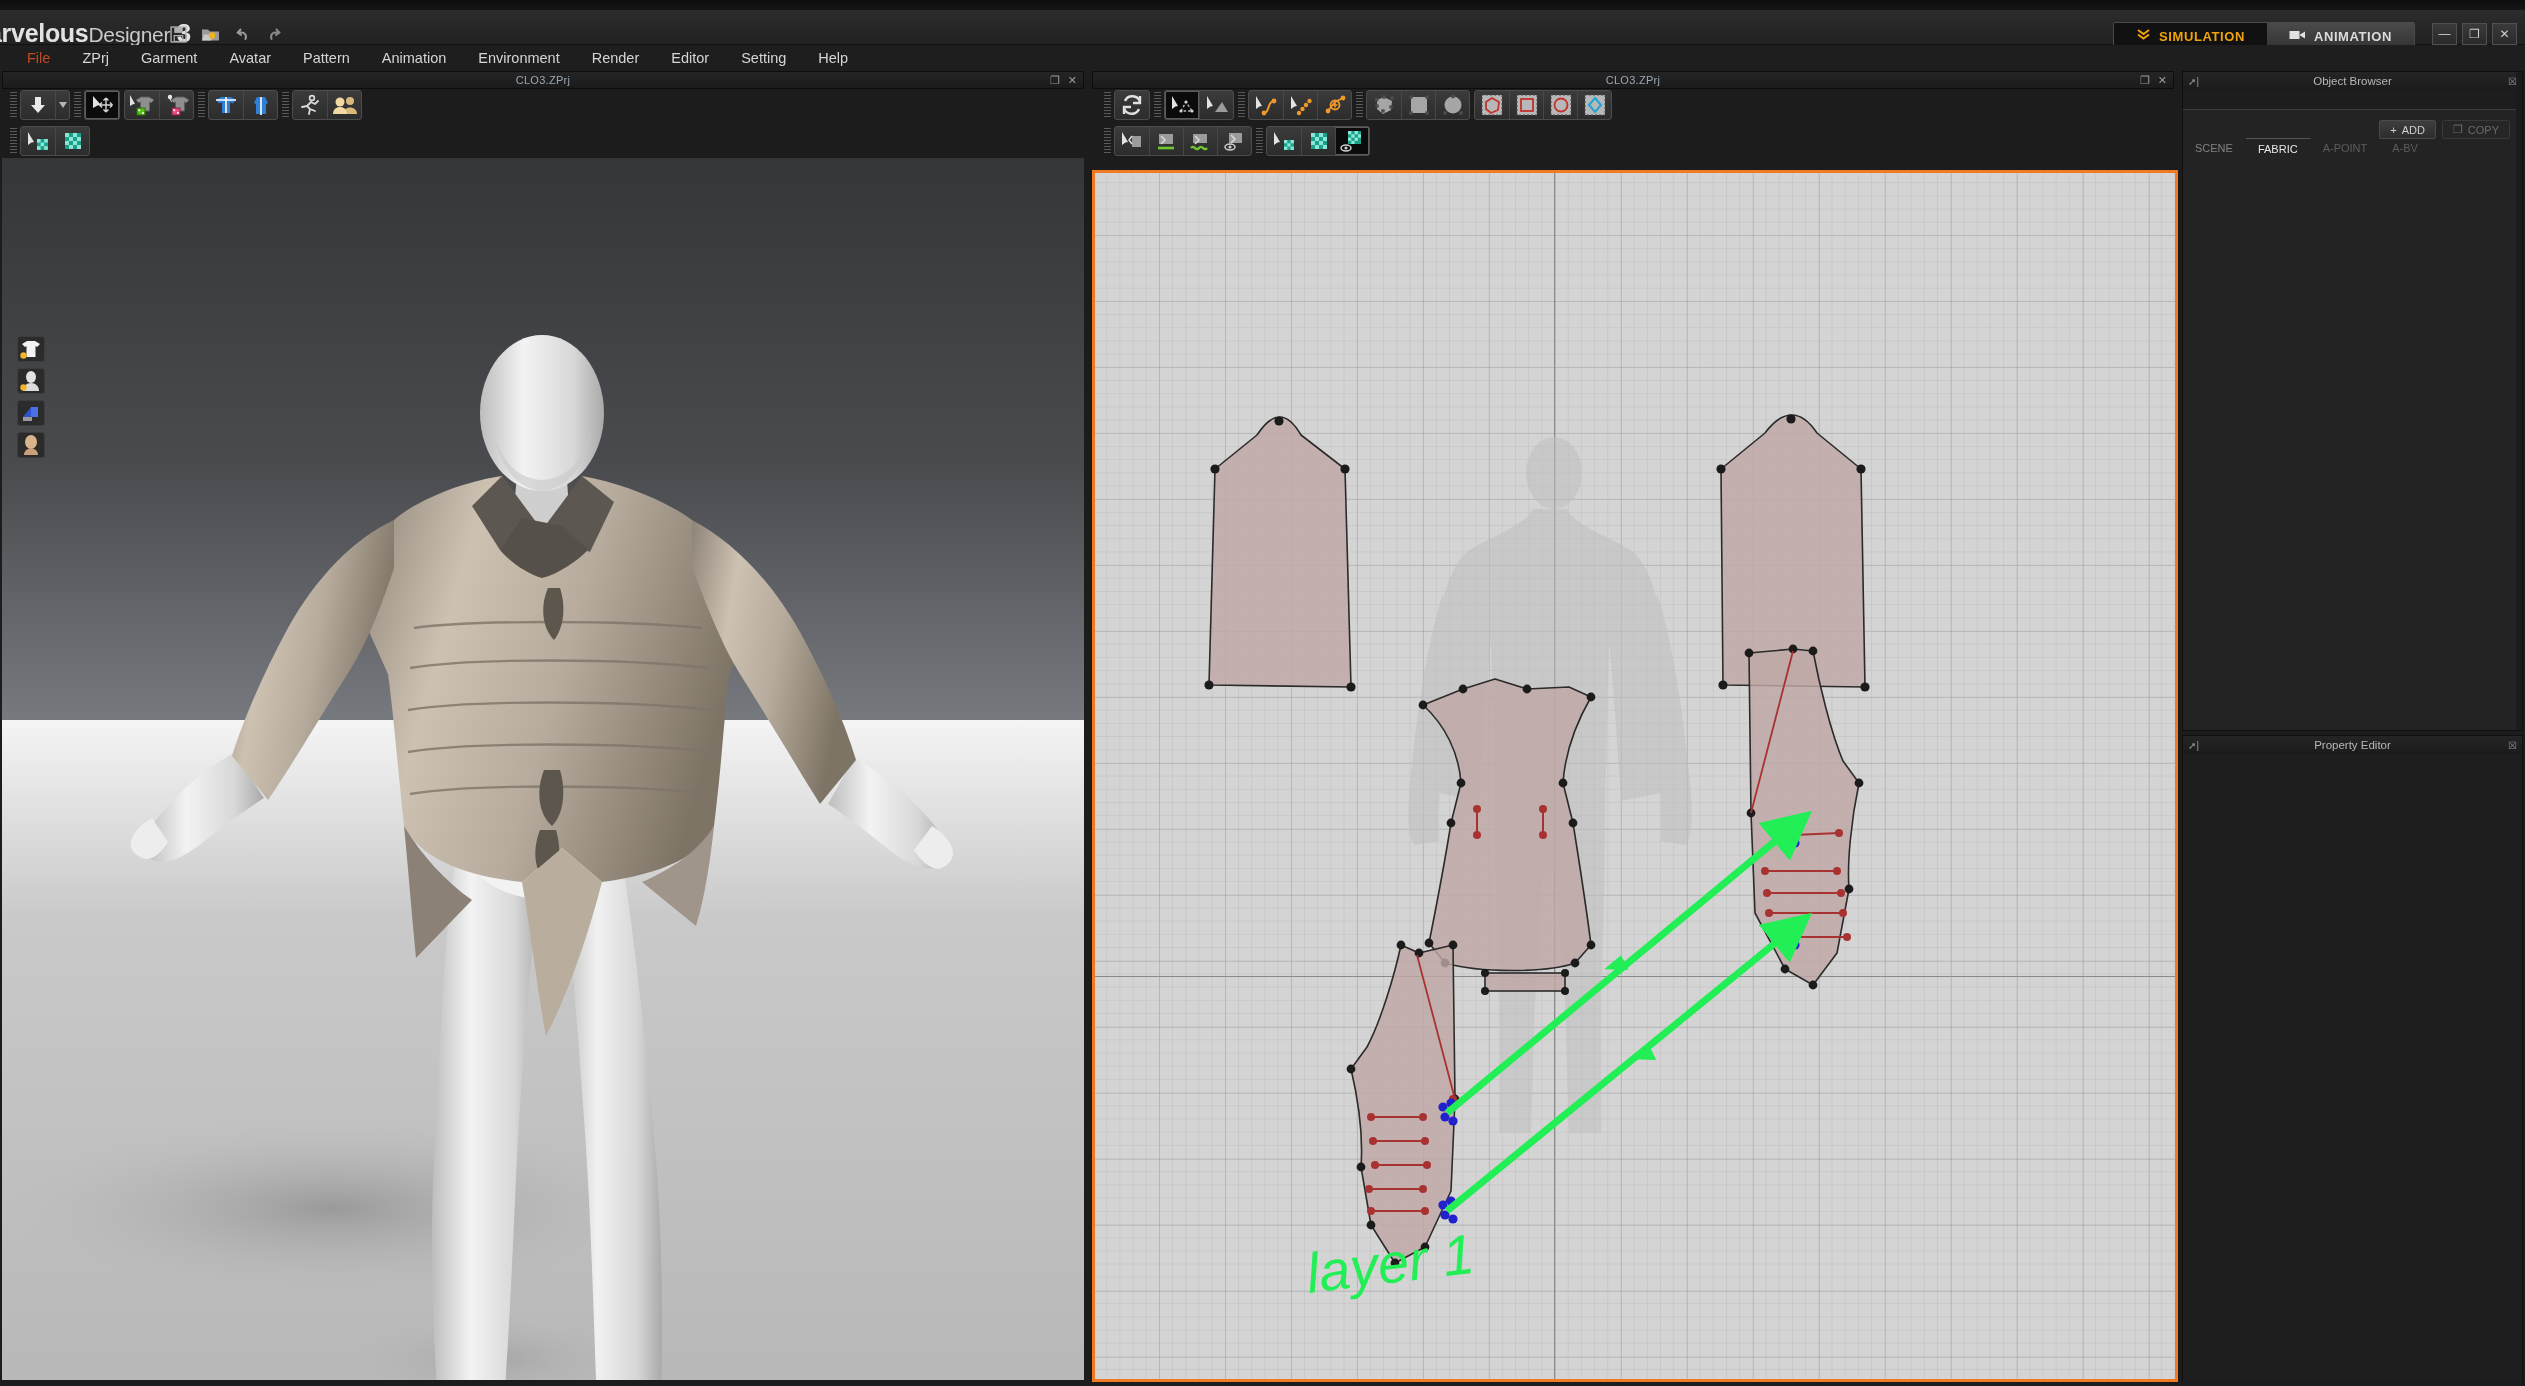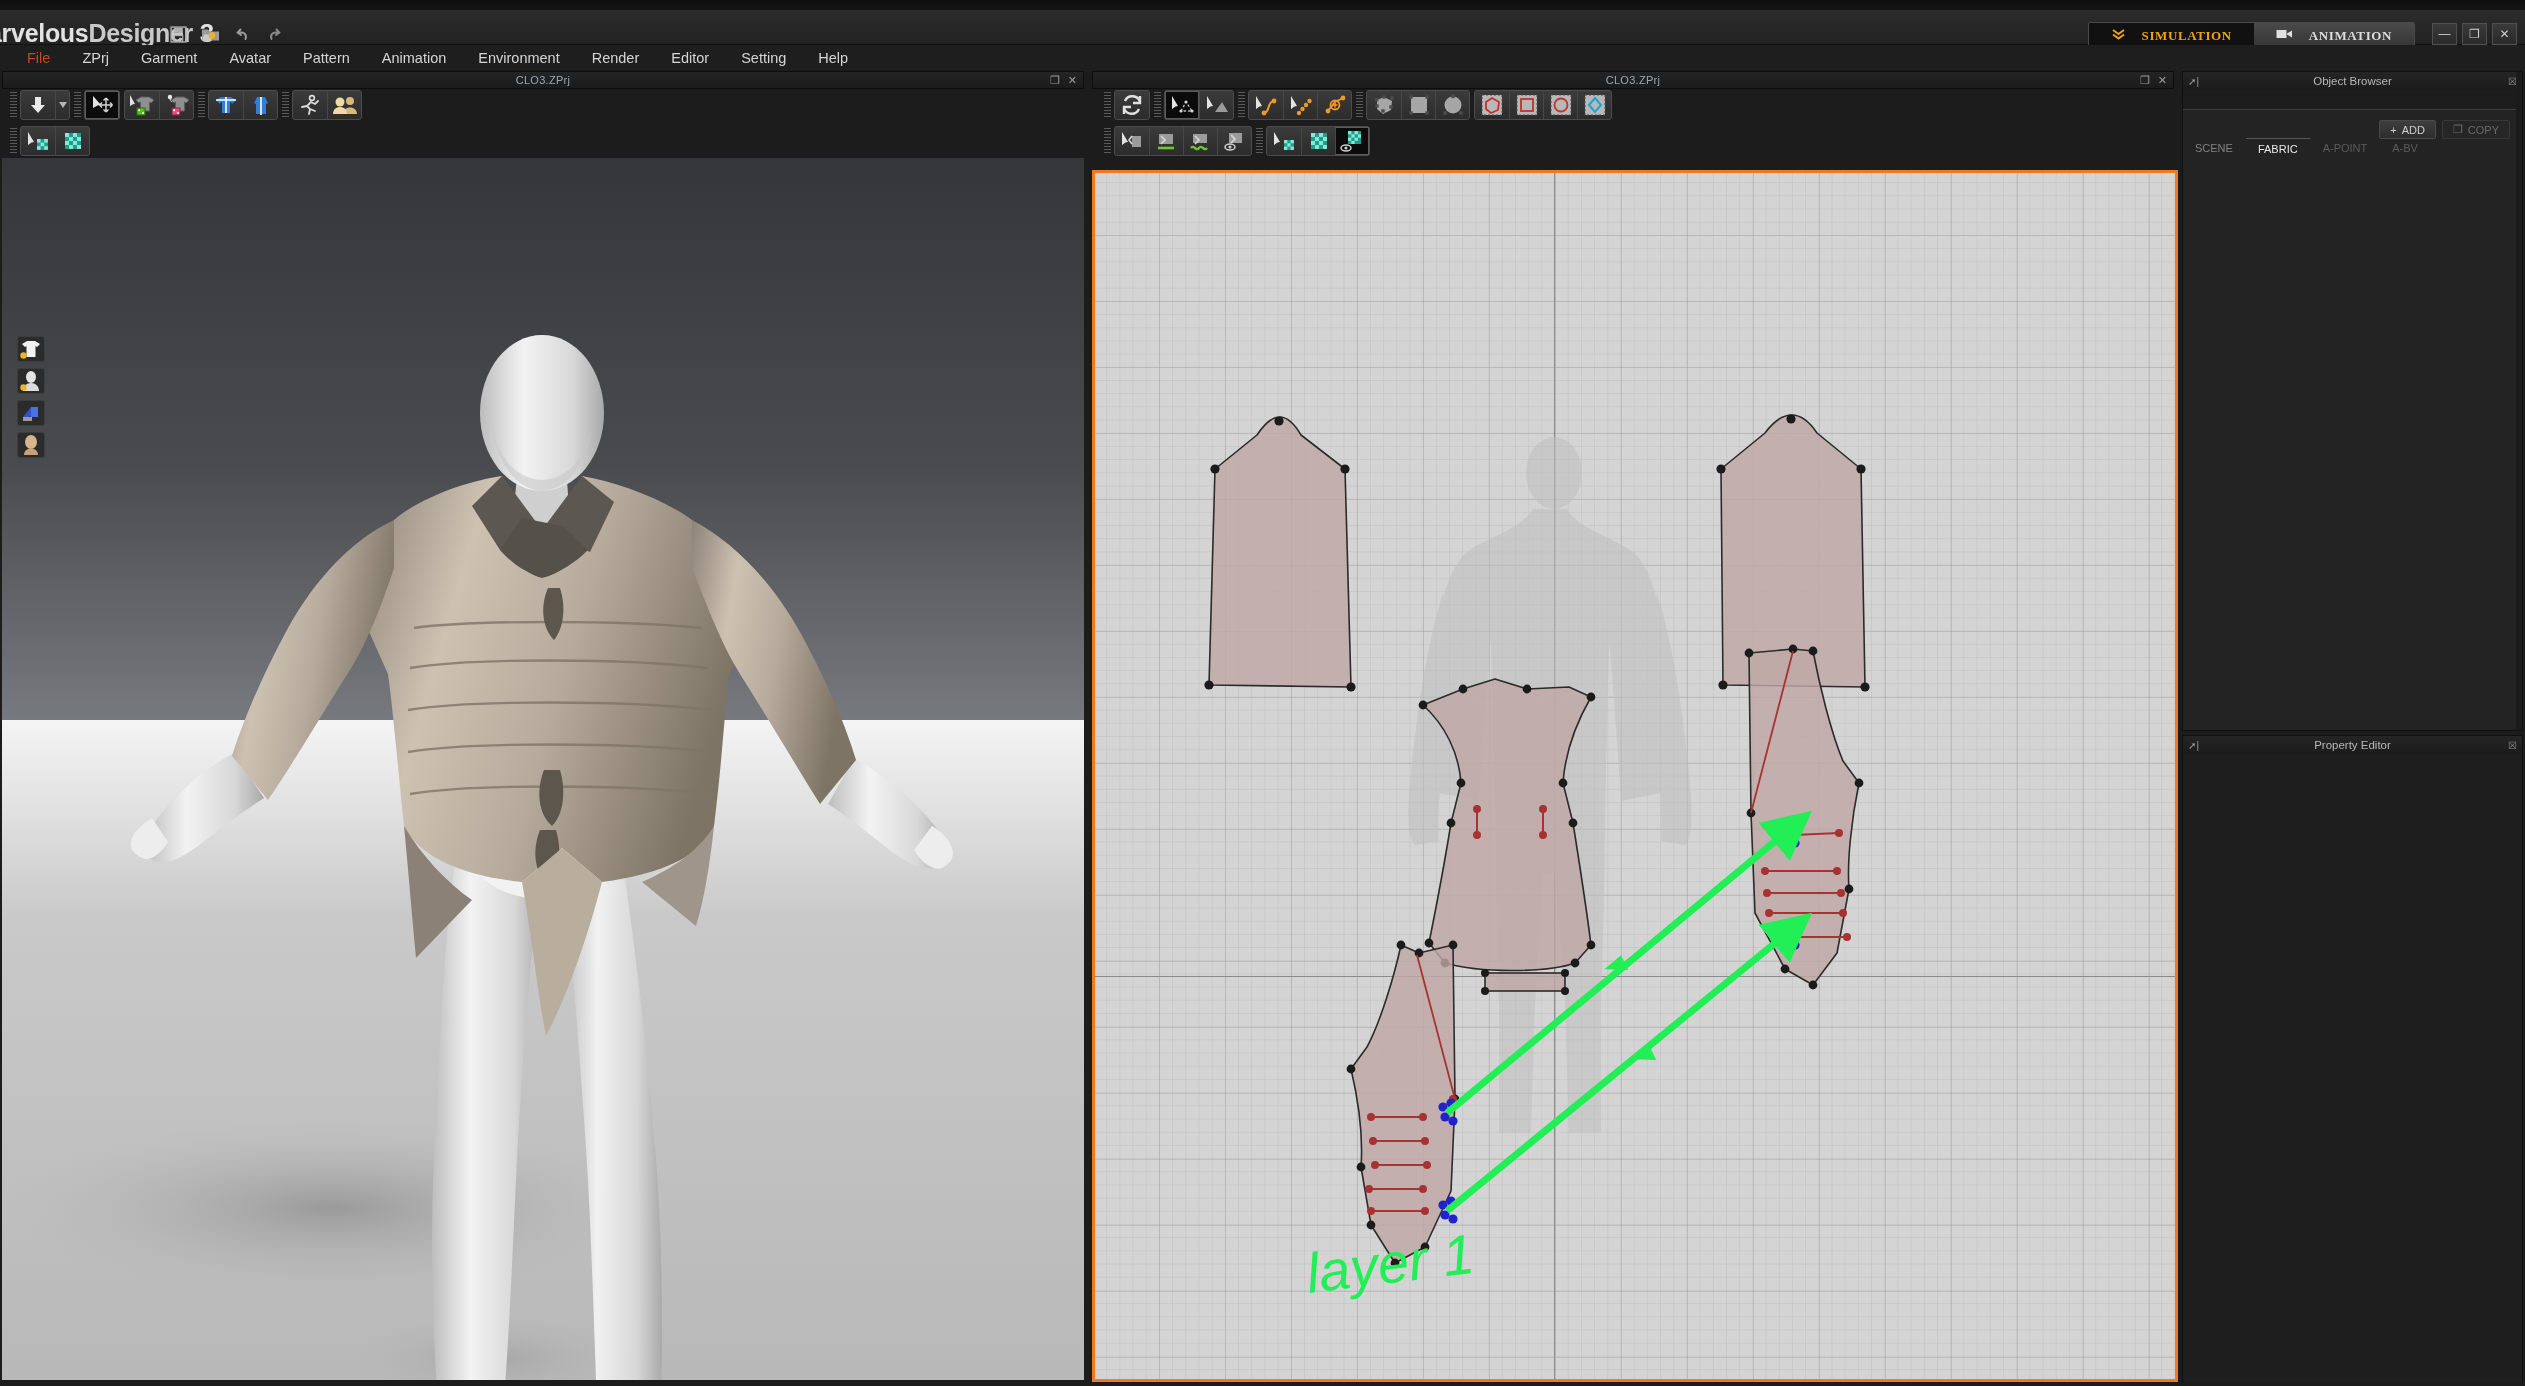--- a/index.html
+++ b/index.html
@@ -10,34 +10,34 @@
   #app { position:relative; width:2525px; height:1386px; background:#1c1c1c; }
   #topbar { position:absolute; left:0; top:0; width:2525px; height:10px;
      background:linear-gradient(#0d0d0d,#161616); }
 
   #titlebar { position:absolute; left:0; top:10px; width:2525px; height:35px;
      background:linear-gradient(#2c2c2c,#222); border-bottom:1px solid #111; }
 
   .brand { position:absolute; left:-12px; top:8px; color:#d8d8d8; font-size:25px;
      letter-spacing:-.3px; white-space:nowrap; }
   .brand .b1 { font-weight:bold; color:#e2e2e2; }
-  .brand .b2 { font-weight:bold; color:#c9c9c9; font-size:25px; }
+  .brand .b2 { font-weight:normal; color:#c9c9c9; font-size:21px; }
   .brand .b3 { font-weight:bold; color:#e2e2e2; font-size:26px; }
 
   .tb-icons { position:absolute; left:168px; top:14px; display:flex; gap:11px; align-items:center; }
   .tb-ic { width:21px; height:21px; display:flex; align-items:center; justify-content:center;
       color:#b7b7b7; font-size:16px; cursor:default; }
 
   .ver { position:absolute; right:297px; top:18px; font-size:14px; color:#bfbfbf; white-space:nowrap;}
   .ver b { color:#e6e6e6; font-weight:normal; margin-left:10px;}
 
   .modetabs { position:absolute; right:110px; top:12px; height:28px; display:flex;
       border:1px solid #4a4a4a; border-radius:2px; overflow:hidden;}
-  .mtab { display:flex; align-items:center; gap:16px; padding:0 22px; font-size:13px;
-      font-weight:bold; letter-spacing:.6px;font-family:Liberation Serif, serif; }
+  .mtab { display:flex; align-items:center; gap:8px; padding:0 22px; font-size:13px;
+      font-weight:bold; letter-spacing:.6px; }
   .mtab.on { background:#111; color:#f0a30a; }
   .mtab.off { background:linear-gradient(#4a4a4a,#333); color:#dcdcdc; }
 
   .wbtns { position:absolute; right:8px; top:13px; display:flex; gap:5px; }
   .wb { width:25px; height:22px; border:1px solid #505050; background:linear-gradient(#3a3a3a,#2a2a2a);
       color:#cfcfcf; font-size:12px; display:flex; align-items:center; justify-content:center;}
 
   
   #menubar { position:absolute; left:0; top:45px; width:2525px; height:27px;
       background:#1e1e1e; display:flex; align-items:center;padding-left:29px; }

